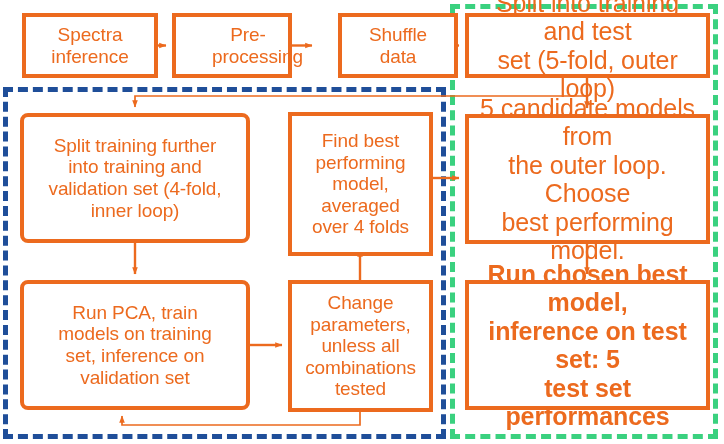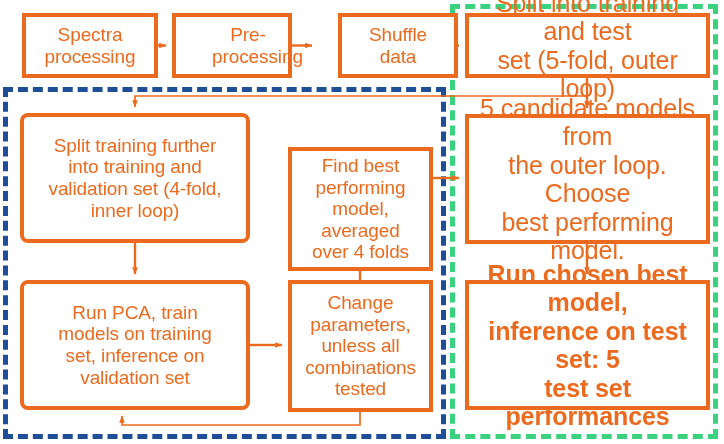--- a/index.html
+++ b/index.html
@@ -98,32 +98,32 @@
       <path d="M360,412 L360,425 L122,425 L122,416" stroke-width="1.7" marker-end="url(#ah)"></path>
 
       <path d="M433,178 L459,178" marker-end="url(#ah)"></path>
 
       <path d="M587,244 L587,274" marker-end="url(#ah)"></path>
     </g>
   </svg>
 
   <div id="nodes-host">
       <div class="node sz-top" style="left: 22px; top: 13px; width: 136px; height: 65px; border-color: rgb(236, 106, 30); background: rgb(255, 255, 255); color: rgb(236, 106, 30);"><span class="node-text">Spectra
-processing</span></div>
+inference</span></div>
       <div class="node sz-top" style="left: 172px; top: 13px; width: 120px; height: 65px; border-color: rgb(236, 106, 30); background: rgb(255, 255, 255); color: rgb(236, 106, 30); padding-left: 36px;"><span class="node-text">Pre-
 processing</span></div>
       <div class="node sz-top" style="left: 318px; top: 13px; width: 120px; height: 65px; border-color: rgb(236, 106, 30); background: rgb(255, 255, 255); color: rgb(236, 106, 30); margin-left: 20px;"><span class="node-text">Shuffle
 data</span></div>
       <div class="node sz-wide" style="left: 465px; top: 13px; width: 245px; height: 65px; border-color: rgb(236, 106, 30); background: rgb(255, 255, 255); color: rgb(236, 106, 30);"><span class="node-text">Split into training and test
 set (5-fold, outer loop)</span></div>
       <div class="node sz-mid" style="left: 20px; top: 113px; width: 230px; height: 130px; border-color: rgb(236, 106, 30); background: rgb(255, 255, 255); color: rgb(236, 106, 30);"><span class="node-text">Split training further
 into training and
 validation set (4-fold,
 inner loop)</span></div>
-      <div class="node sz-narrow" style="left: 288px; top: 112px; width: 145px; height: 124px; border-color: rgb(236, 106, 30); background: rgb(255, 255, 255); color: rgb(236, 106, 30); margin-top: 35px;"><span class="node-text">Find best
+      <div class="node sz-narrow" style="left: 288px; top: 112px; width: 145px; height: 144px; border-color: rgb(236, 106, 30); background: rgb(255, 255, 255); color: rgb(236, 106, 30);"><span class="node-text">Find best
 performing
 model,
 averaged
 over 4 folds</span></div>
       <div class="node sz-wide" style="left: 465px; top: 114px; width: 245px; height: 130px; border-color: rgb(236, 106, 30); background: rgb(255, 255, 255); color: rgb(236, 106, 30);"><span class="node-text">5 candidate models from
 the outer loop. Choose
 best performing model.</span></div>
       <div class="node sz-mid" style="left: 20px; top: 280px; width: 230px; height: 130px; border-color: rgb(236, 106, 30); background: rgb(255, 255, 255); color: rgb(236, 106, 30);"><span class="node-text">Run PCA, train
 models on training
 set, inference on

